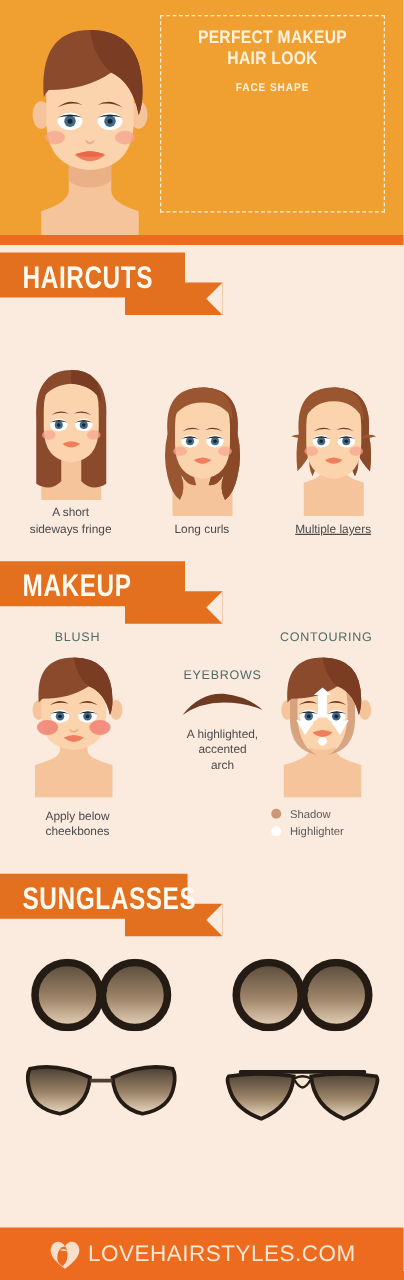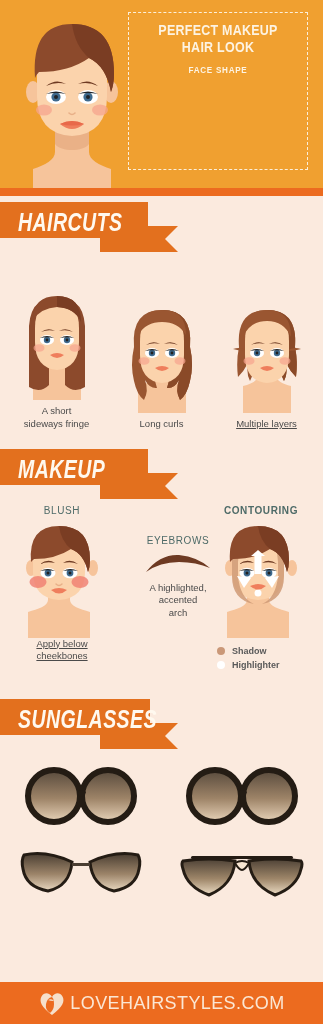--- a/index.html
+++ b/index.html
@@ -38,21 +38,21 @@
     position:absolute; left: 22px; top: -2px; width: 150px;
     color:#fffaf0; font-size: 40px; font-weight: 700;
     letter-spacing: .5px; line-height: 1; transform: scaleX(.92);
   }
   .t-faceshape {
     color:#fdf3e2; font-size: 9px; font-weight: 700; letter-spacing: .8px;
     transform: scaleX(.9); margin-top: 10px;
   }
 
   
-  .ribbon { position: relative; height: 56px; font-style: italic; }
+  .ribbon { position: relative; height: 56px; }
   .ribbon .bar {
     position: absolute; left: 0; top: 0; height: 36px; background: #e3701e;
   }
   .ribbon .tail {
     position: absolute; top: 24px; height: 26px; background: #e3701e;
   }
   .ribbon .notch {
     position: absolute; top: 24px; width: 0; height: 0;
     border-top: 13px solid transparent; border-bottom: 13px solid transparent;
     border-right: 13px solid #fbeade;
@@ -252,35 +252,35 @@
           <circle cx="60" cy="53" r="3.4" fill="#3e6a8e"></circle>
           <circle cx="38" cy="53" r="1.5" fill="#222"></circle>
           <circle cx="60" cy="53" r="1.5" fill="#222"></circle>
           <path d="M30 51 q8 -4 15 0 q-8 -1.6 -15 0z" fill="#222"></path>
           <path d="M68 51 q-8 -4 -15 0 q8 -1.6 15 0z" fill="#222"></path>
           <ellipse cx="28" cy="62" rx="8.5" ry="6" fill="#ef7f72" opacity=".82"></ellipse>
           <ellipse cx="70" cy="62" rx="8.5" ry="6" fill="#ef7f72" opacity=".82"></ellipse>
           <path d="M46 64 q3 3 6 0" stroke="#e8b088" stroke-width="1.4" fill="none" stroke-linecap="round"></path>
           <path d="M41 70 q8 -4 16 0 q-8 7 -16 0z" fill="#ef7e5c"></path>
         </svg>
-        <div class="caption" style="white-space:pre-line;margin-top:0;text-decoration:underline;">Apply below
+        <div class="caption" style="white-space:pre-line;margin-top:10px;">Apply below
 cheekbones</div>
       </div>
 
       <div style="position:absolute;left:128px;top:30px;width:100px;text-align:center;">
         <div class="sublabel">EYEBROWS</div>
         <svg width="70" height="24" viewBox="0 0 70 24" style="margin:7px auto 0;">
           <path d="M3 19 q14 -18 33 -17 q19 2 31 13 q-14 -6 -31 -6 q-19 0 -33 10z" fill="#6e3a22"></path>
         </svg>
         <div class="caption" style="white-space:pre-line;margin-top:5px;">A highlighted,
 accented
 arch</div>
       </div>
 
-      <div style="position:absolute;left:203px;top:0;width:116px;text-align:center;font-weight:bold;">
+      <div style="position:absolute;left:203px;top:0;width:116px;text-align:center;">
         <div class="sublabel">CONTOURING</div>
         <svg width="104" height="118" viewBox="0 0 104 118" style="margin:4px auto 0;">
           <path d="M38 66 h22 v14 c0 6 10 9 20 12 v26 H18 v-26 c10 -3 20 -6 20 -12z" fill="#f6c49b"></path>
           <path d="M38 66 h22 v9 q-11 6 -22 0z" fill="#eab187"></path>
           <ellipse cx="21" cy="48" rx="5" ry="8" fill="#f6c49b"></ellipse>
           <ellipse cx="83" cy="48" rx="5" ry="8" fill="#f6c49b"></ellipse>
           <path d="M23 38 q0 -28 26 -28 q26 0 26 28 v14 q0 26 -26 28 q-26 -2 -26 -28z" fill="#fbd3ac"></path>
 
           <path d="M23 38 q0 -20 13 -26 q-6 14 -7 30 v14 q2 22 16 28 q-22 -4 -22 -28z" fill="#cf9a76" opacity=".85"></path>
           <path d="M75 38 q0 -20 -13 -26 q6 14 7 30 v14 q-2 22 -16 28 q22 -4 22 -28z" fill="#cf9a76" opacity=".85"></path>

